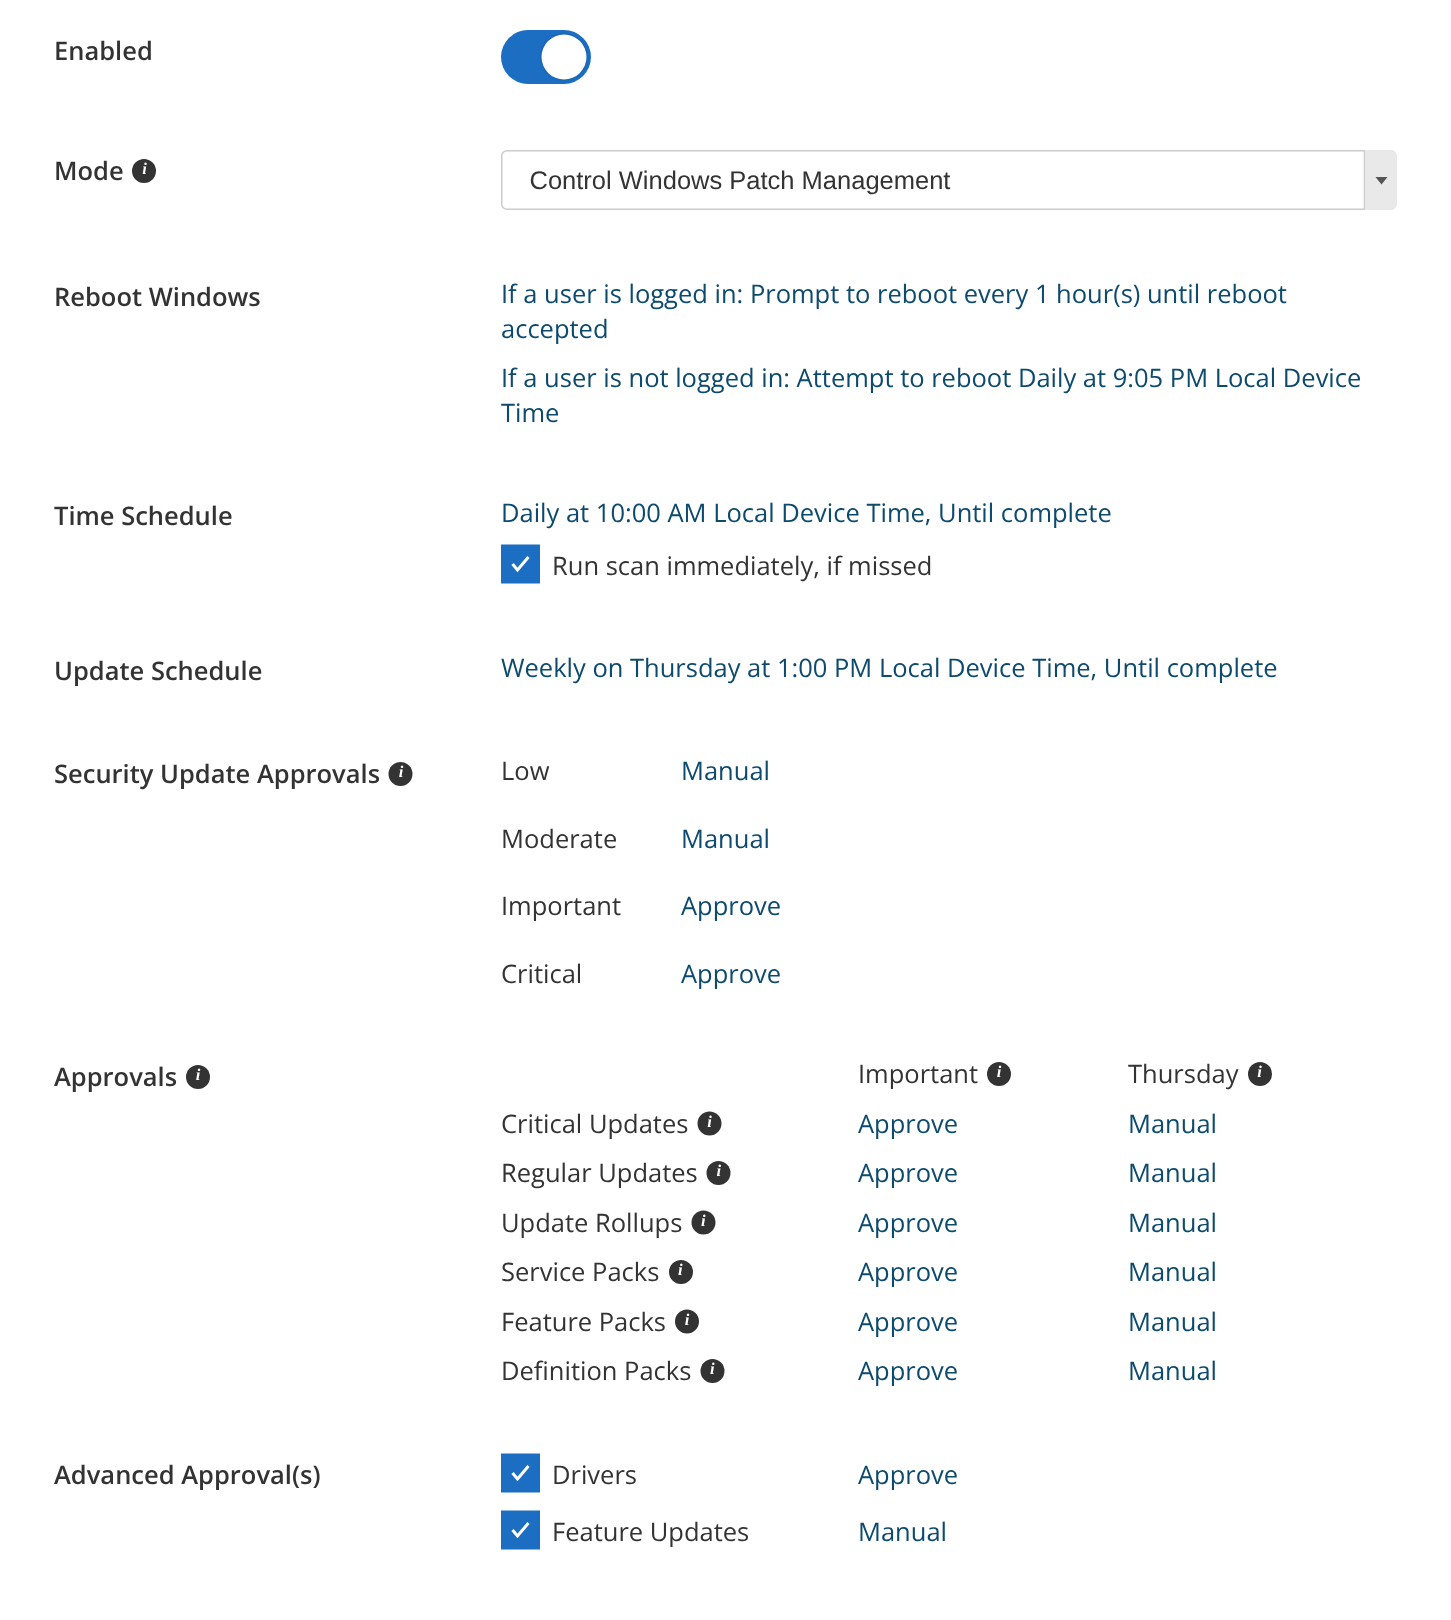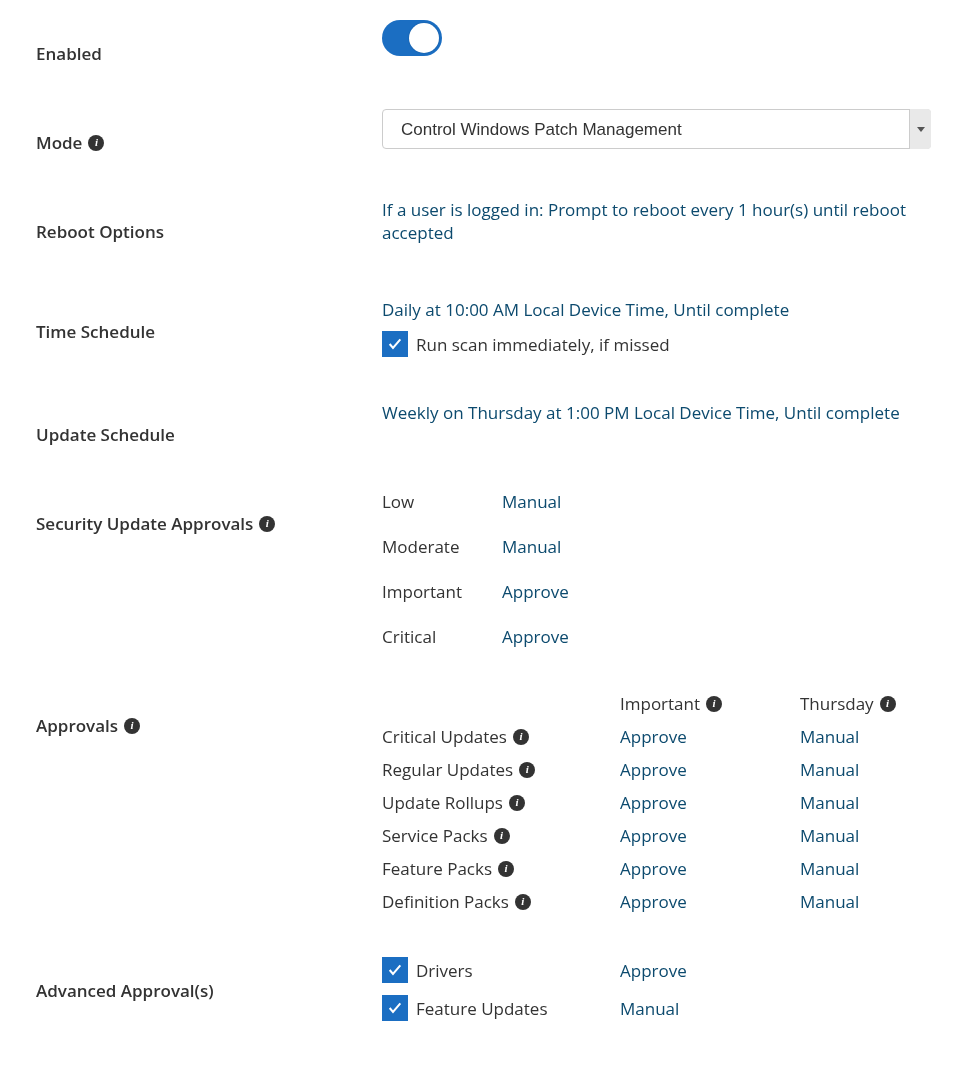--- a/index.html
+++ b/index.html
@@ -19,26 +19,24 @@
   }
   .label-col {
     width: 298px;
     flex: 0 0 298px;
     font-weight: 600;
     color: #333;
     padding-top: 2px;
     display: flex;
     align-items: center;
     gap: 6px;
-    margin-top: 20px;
   }
   .value-col {
     flex: 1;
     min-width: 0;
-    margin-left: 48px;
   }
   .blue-link {
     color: #0c4a6e;
     cursor: pointer;
   }
   .toggle {
     width: 60px;
     height: 36px;
     background: #1b6ec2;
     border-radius: 36px;
@@ -195,24 +193,25 @@
       </select>
       <div class="select-btn">
         <div class="chevron-down"></div>
       </div>
     </div>
   </div>
 </div>
 
 <div class="row">
   <div class="label-col">
-    <span>Reboot Options</span>
+    <span>Reboot Windows</span>
   </div>
   <div class="value-col">
     <div class="stack-line blue-link">If a user is logged in: Prompt to reboot every 1 hour(s) until reboot accepted</div>
+    <div class="blue-link">If a user is not logged in: Attempt to reboot Daily at 9:05 PM Local Device Time</div>
   </div>
 </div>
 
 <div class="row">
   <div class="label-col">
     <span>Time Schedule</span>
   </div>
   <div class="value-col">
     <div class="blue-link">Daily at 10:00 AM Local Device Time, Until complete</div>
     <div class="check-row">

